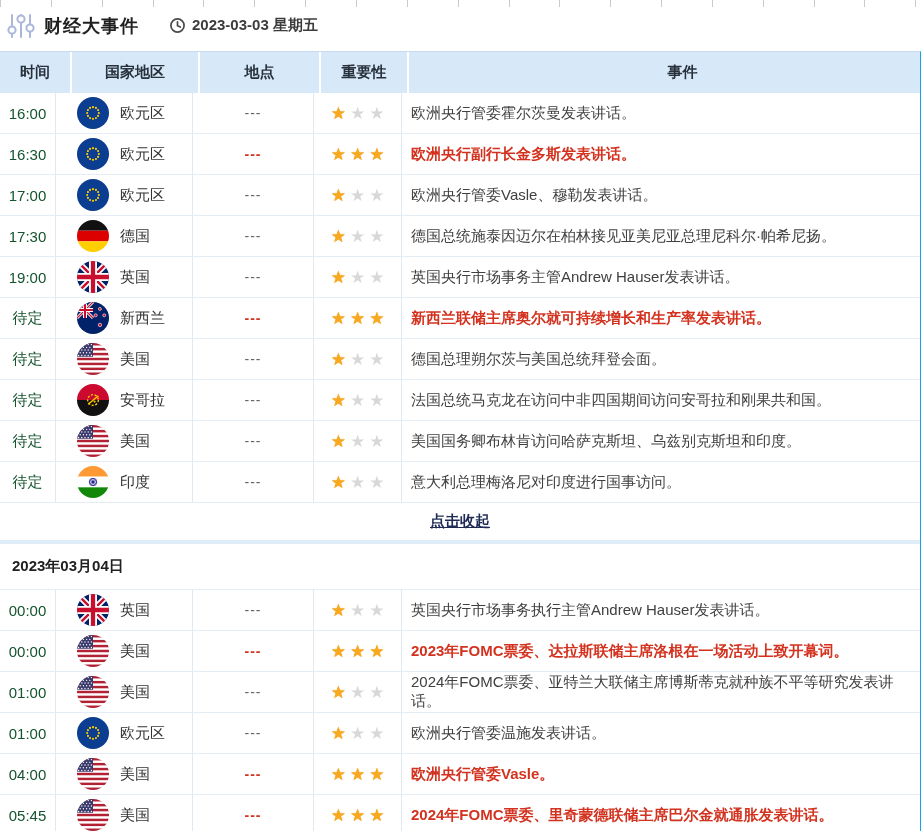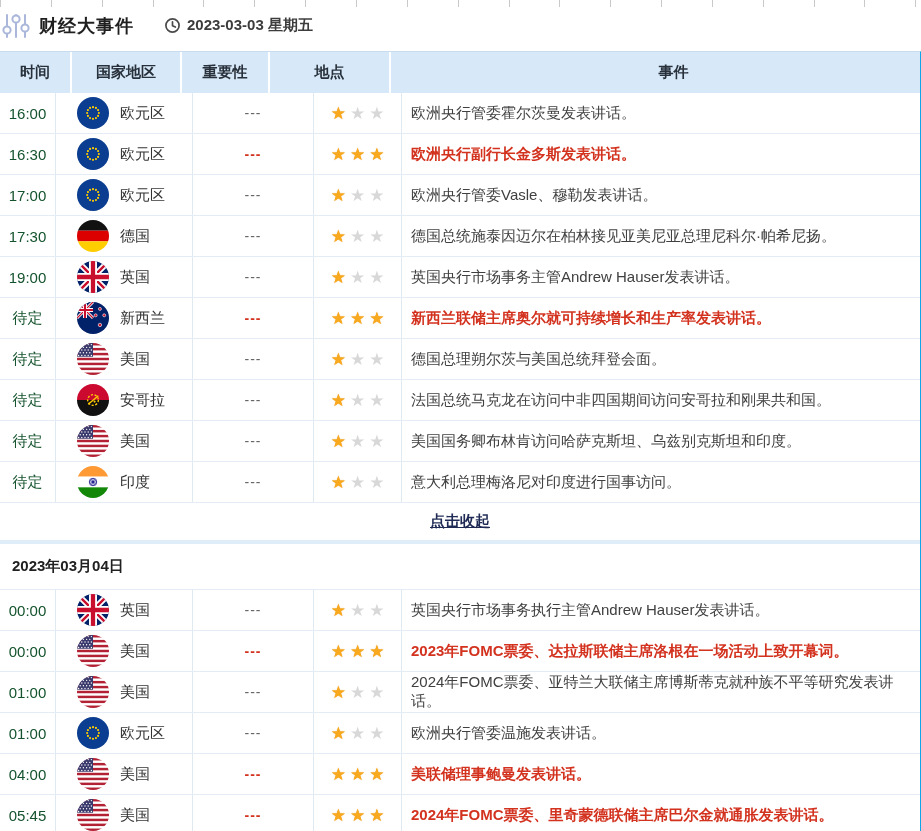--- a/index.html
+++ b/index.html
@@ -6,36 +6,36 @@
   html,body { margin:0; padding:0; }
   body {
     width:921px; height:831px; position:relative; overflow:hidden;
     background:#fff; font-family:"Liberation Sans","DejaVu Sans",sans-serif;
   }
   
   .topticks { position:absolute; top:0; left:0; width:921px; height:7px; pointer-events:none; }
   .tick { position:absolute; top:0; width:1px; height:7px; background:#c9c9c9; }
 
   
-  .page-header { height:51px; display:flex; align-items:center; background:#fff; }
+  .page-header { height:51px; display:flex; align-items:center; padding-left:5px; background:#fff; }
   .sliders-icon { width:32px; height:32px; display:flex; align-items:center; justify-content:center; }
   .page-title { font-size:18px; font-weight:bold; color:#1f1f1f; margin-left:7px; letter-spacing:1px; }
   .date-wrap { display:flex; align-items:center; margin-left:30px; color:#3c3c3c; font-weight:bold; font-size:15px; }
   .clock-icon { margin-right:6px; display:flex; }
 
   
   .table-wrap { border-top:1px solid #c9dcee; border-right:1px solid #0ea5e9; }
   .thead { display:flex; height:41px; background:#d7e9f8; }
   .th {
     display:flex; align-items:center; justify-content:center;
     font-weight:bold; font-size:15px; color:#28313b; border-right:2px solid #fff;
   }
   .th:last-child { border-right:none;padding-left:36px; }
   .col-time { width:72px; flex:none; }
-  .col-country { width:110px; flex:none; }
+  .col-country { width:128px; flex:none; }
   .col-location { width:121px; flex:none; }
   .col-importance { width:88px; flex:none; }
   .col-event { flex:1; }
 
   .row { display:flex; height:41px; background:#fff; border-bottom:1px solid #e4edf5; }
   .cell { display:flex; align-items:center; border-right:1px solid #dfe9f2; }
   .cell.time { width:56px; flex:none; justify-content:center; font-size:15px; color:#14532d; }
   .cell.country { width:137px; flex:none; padding-left:21px; }
   .country-name { margin-left:11px; font-size:15px; color:#333; }
   .cell.location { width:121px; flex:none; justify-content:center; }
@@ -105,22 +105,22 @@
       </svg>
     </span>
     <span>2023-03-03 星期五</span>
   </span>
 </div>
 
 <div class="table-wrap">
   <div class="thead">
     <div class="th col-time">时间</div>
     <div class="th col-country">国家地区</div>
+    <div class="th col-location">地点</div>
     <div class="th col-importance">重要性</div>
-    <div class="th col-location">地点</div>
     <div class="th col-event">事件</div>
   </div>
   <div id="sections">
       <div class="row">
         <div class="cell time">16:00</div>
         <div class="cell country">
           <span class="flag">
             <svg width="32" height="32" viewBox="0 0 60 60">
               <rect width="60" height="60" fill="#0b3d91"></rect>
               <circle cx="30.0" cy="19.0" r="2" fill="#ffcc00"></circle>
@@ -688,21 +688,21 @@
         </div>
         <div class="cell location">
           <span class="dashes">---</span>
         </div>
         <div class="cell importance">
           <span class="star filled">★</span>
           <span class="star filled">★</span>
           <span class="star filled">★</span>
         </div>
         <div class="cell event">
-          <span class="event-text">美联储理事鲍曼发表讲话。</span>
+          <span class="event-text">欧洲央行管委Vasle。</span>
         </div>
       </div>
       <div class="row important">
         <div class="cell time">05:45</div>
         <div class="cell country">
           <span class="flag">
             <svg width="32" height="32" viewBox="0 0 60 60">
               <rect width="60" height="60" fill="#fff"></rect>
               <rect y="0.00" width="60" height="4.62" fill="#b22234"></rect>
               <rect y="9.23" width="60" height="4.62" fill="#b22234"></rect>

